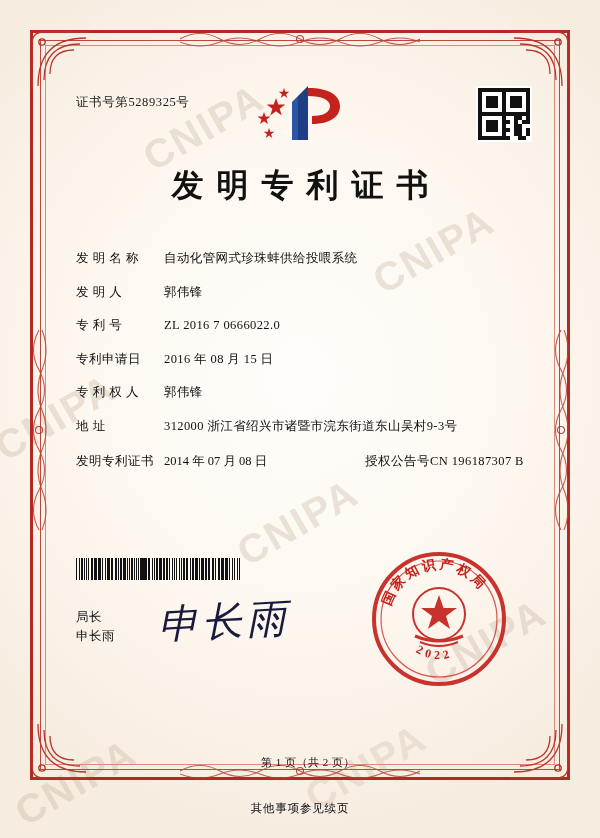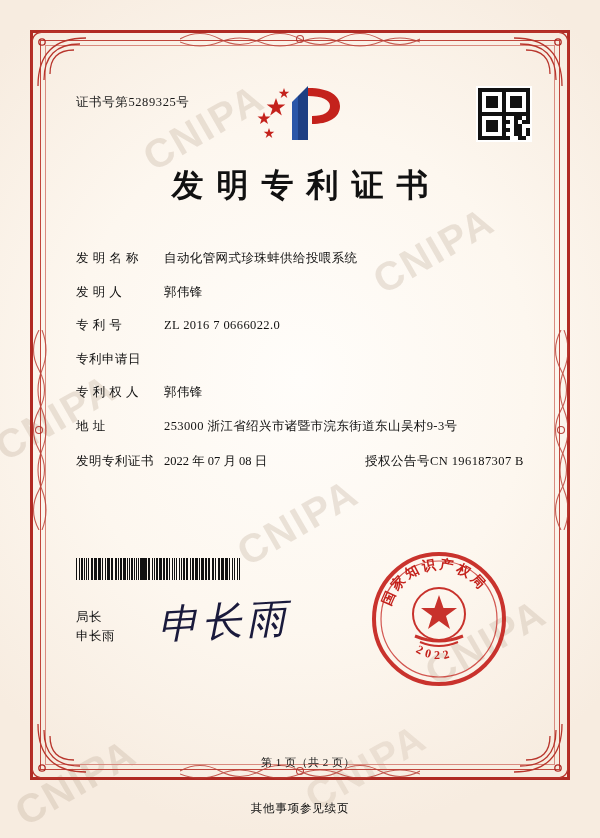--- a/index.html
+++ b/index.html
@@ -564,32 +564,33 @@
       <div class="row">
         <div class="label">发 明 人</div>
         <div class="value">郭伟锋</div>
       </div>
       <div class="row">
         <div class="label">专 利 号</div>
         <div class="value">ZL 2016 7 0666022.0</div>
       </div>
       <div class="row">
         <div class="label">专利申请日</div>
+        <div class="value">2016 年 08 月 15 日</div>
       </div>
       <div class="row">
         <div class="label">专 利 权 人</div>
         <div class="value">郭伟锋</div>
       </div>
       <div class="row">
         <div class="label">地        址</div>
-        <div class="value">253000 浙江省绍兴市诸暨市浣东街道东山吴村9-3号</div>
+        <div class="value">312000 浙江省绍兴市诸暨市浣东街道东山吴村9-3号</div>
       </div>
       <div class="row" style="margin-top:18px;">
         <div class="label">发明专利证书</div>
-        <div class="value2">2022 年 07 月 08 日</div>
+        <div class="value2">2014 年 07 月 08 日</div>
         <div class="label2">授权公告号</div>
         <div class="value">CN 196187307 B</div>
       </div>
     </div>
 
 
     <div class="barcode" id="barcode">
         <b style="width:1.2px;margin-right:1.4px"></b>
         <b style="width:1.2px;margin-right:0.9px"></b>
         <b style="width:2.4px;margin-right:0.9px"></b>

